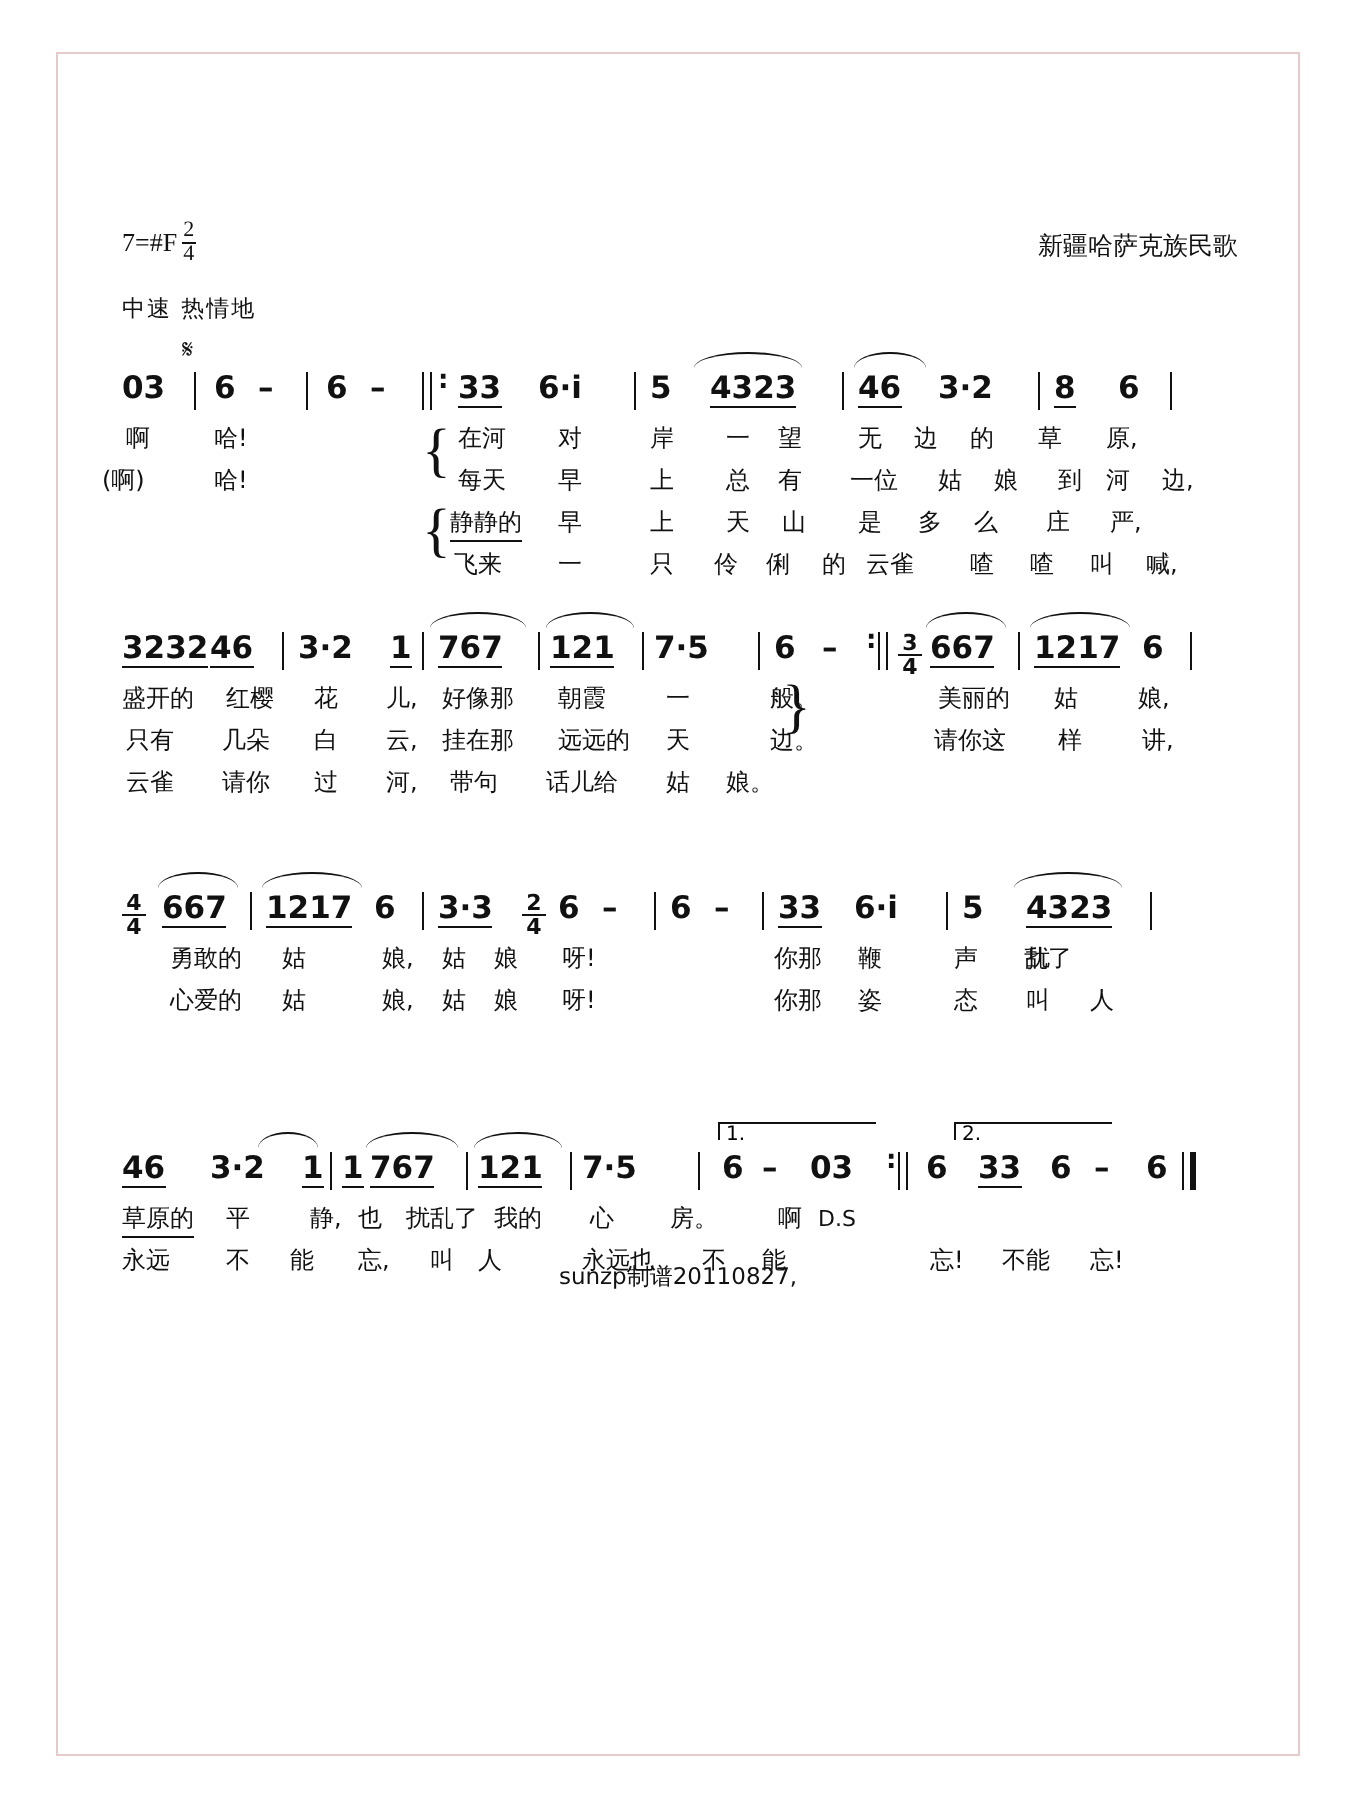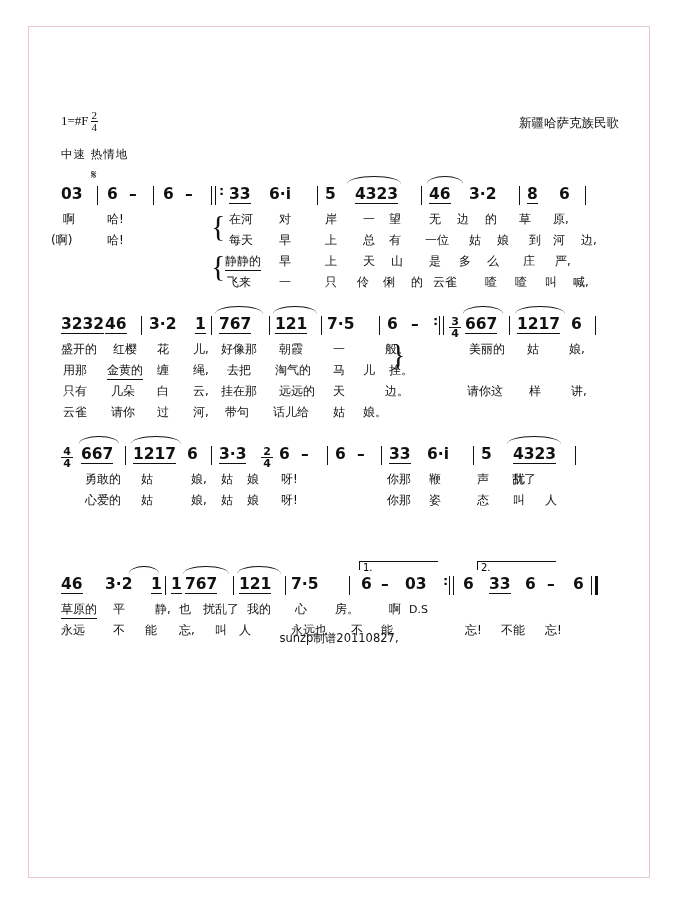--- a/index.html
+++ b/index.html
@@ -166,21 +166,21 @@
     font-family:"DejaVu Sans", sans-serif;
   }
 </style>
 </head>
 <body>
 
 <div class="page">
 
 
   <div class="keysig">
-    <span>1=#F</span><span class="frac"><span class="num">2</span><span class="den">4</span></span>
+    <span>7=#F</span><span class="frac"><span class="num">2</span><span class="den">4</span></span>
   </div>
 
   <div class="composer">新疆哈萨克族民歌</div>
   <div class="tempo">中速 热情地</div>
   <div class="segno">𝄋</div>
 
   <div class="system" style="top:158px;">
     <div class="notes">
       <span class="n" style="left:32px;">03</span>
       <span class="bar" style="left:68px;"></span>
@@ -309,31 +309,20 @@
       <span class="w" style="left:164px;">儿,</span>
       <span class="w" style="left:192px;">好像那</span>
       <span class="w" style="left:250px;">朝霞</span>
       <span class="w" style="left:304px;">一</span>
       <span class="w" style="left:356px;">般。</span>
       <span class="w" style="left:440px;">美丽的</span>
       <span class="w" style="left:498px;">姑</span>
       <span class="w" style="left:540px;">娘,</span>
     </div>
 
-    <div class="lyricline">
-      <span class="w" style="left:34px;">用那</span>
-      <span class="w ul" style="left:78px;">金黄的</span>
-      <span class="w" style="left:128px;">缠</span>
-      <span class="w" style="left:164px;">绳,</span>
-      <span class="w" style="left:198px;">去把</span>
-      <span class="w" style="left:246px;">淘气的</span>
-      <span class="w" style="left:304px;">马</span>
-      <span class="w" style="left:334px;">儿</span>
-      <span class="w" style="left:360px;">拴。</span>
-    </div>
 
     <div class="lyricline">
       <span class="w" style="left:34px;">只有</span>
       <span class="w" style="left:82px;">几朵</span>
       <span class="w" style="left:128px;">白</span>
       <span class="w" style="left:164px;">云,</span>
       <span class="w" style="left:192px;">挂在那</span>
       <span class="w" style="left:250px;">远远的</span>
       <span class="w" style="left:304px;">天</span>
       <span class="w" style="left:356px;">边。</span>

